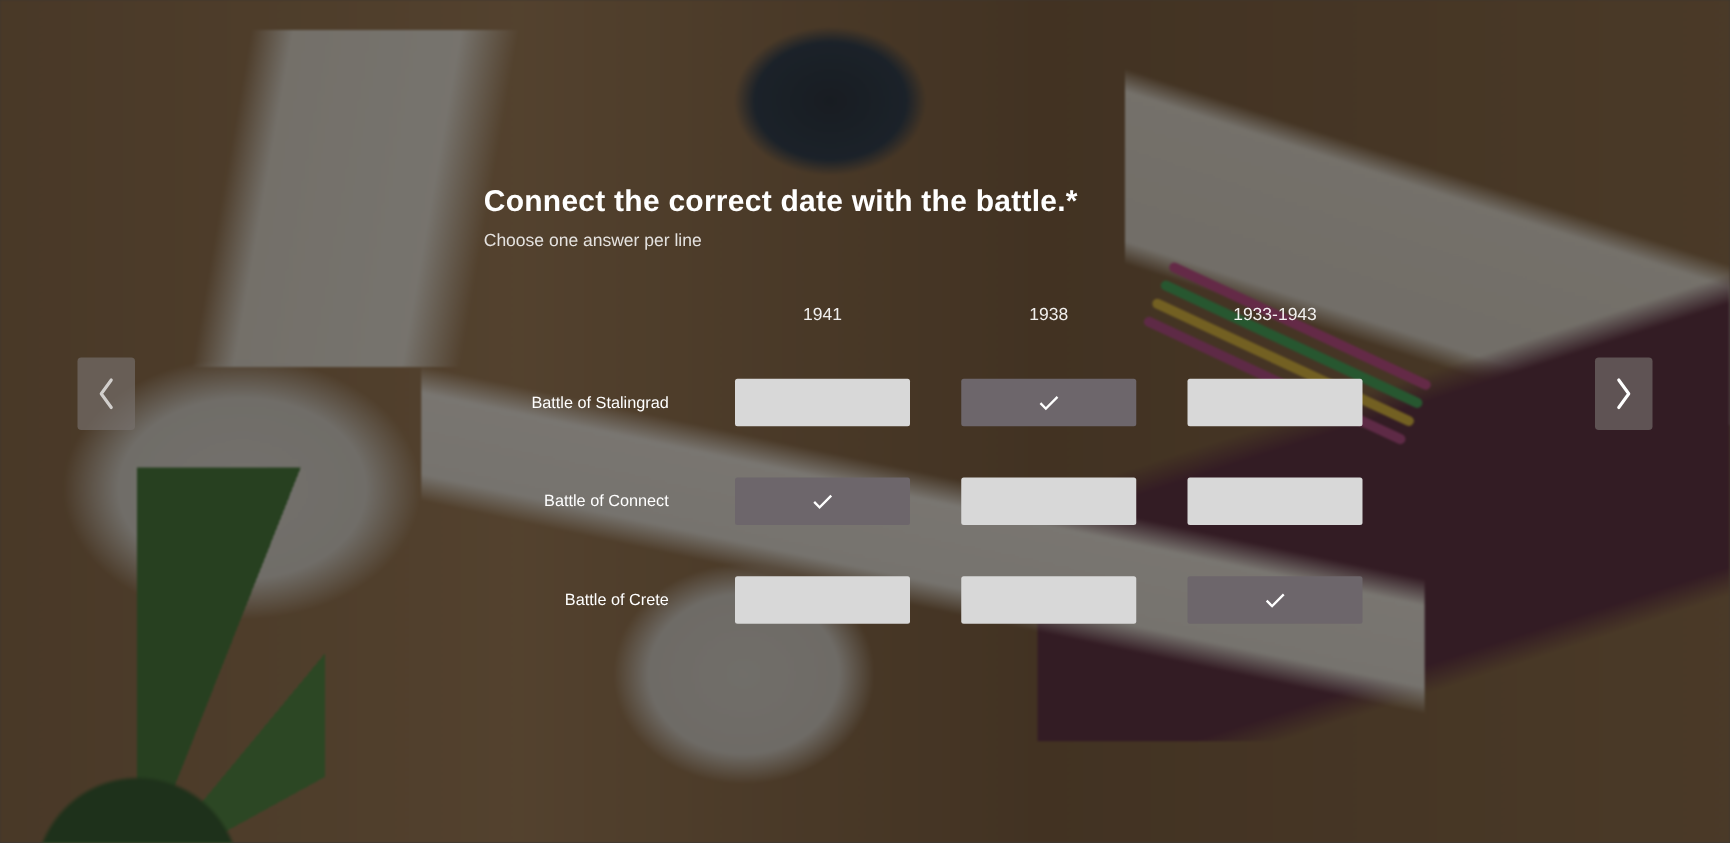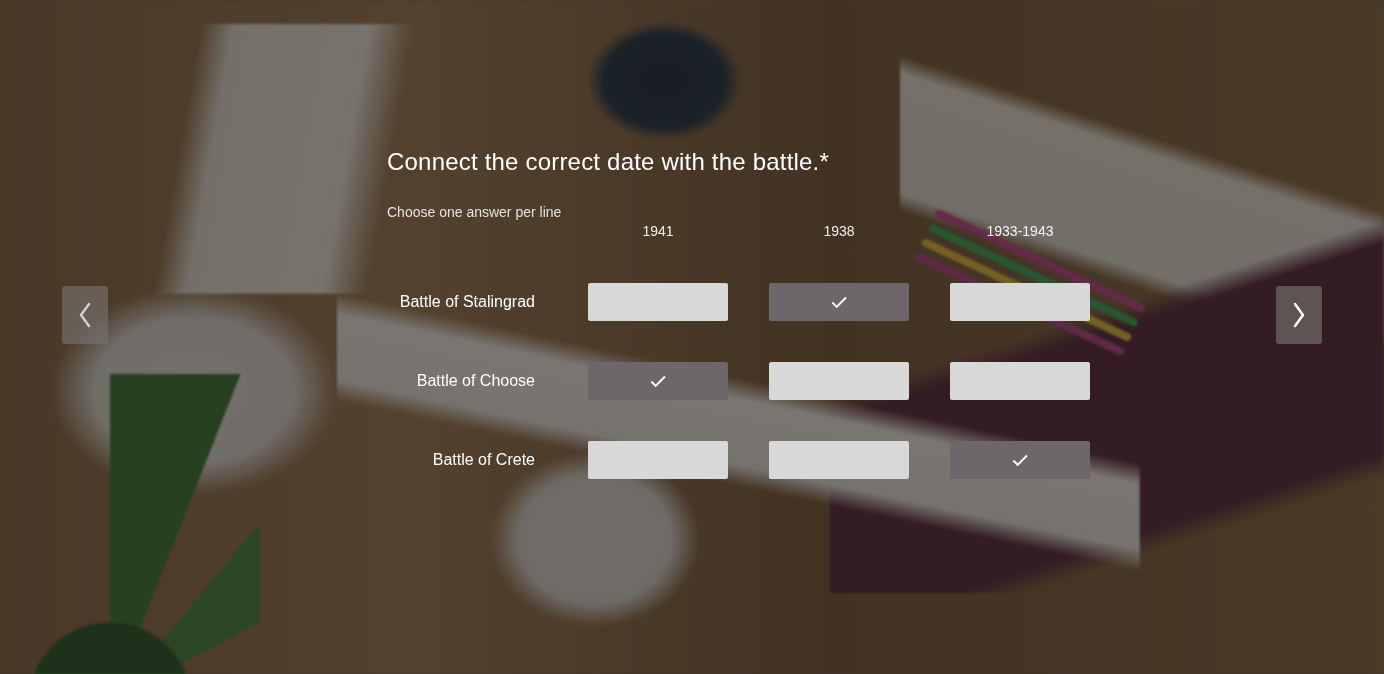--- a/index.html
+++ b/index.html
@@ -66,48 +66,49 @@
     position:absolute; inset:0;
     display:flex; align-items:flex-start; justify-content:center;
     padding-top:148px;
   }
   .quiz{
     width: 610px;
     color:#fff;
   }
   .q-title{
     font-size:24px;
-    font-weight:400;
+    font-weight:700;
     letter-spacing:0.2px;
-    margin-bottom:28px;
+    margin-bottom:8px;
   }
   .q-sub{
     font-size:14px;
     color:rgba(255,255,255,0.85);
+    margin-bottom:40px;
   }
 
   .grid{
     display:grid;
     grid-template-columns: 160px repeat(3, 140px);
     column-gap:10px;
     row-gap:18px;
     align-items:center;
     gap:41px;
   }
   .col-head{
     text-align:center;
     font-size:14px;
     color:rgba(255,255,255,0.92);
     height:22px;
     line-height:22px;
   }
   .row-head{
     text-align:right;
     padding-right:12px;
-    font-size:16px;
+    font-size:13px;
     line-height:1.25;
     color:#fff;
   }
   .cell{
     height:38px;
     border-radius:2px;
     display:flex; align-items:center; justify-content:center;
     cursor:pointer;
     user-select:none;
   }
@@ -167,21 +168,21 @@
 
       <div class="row-head">Battle of Stalingrad</div>
       <div class="cell off"></div>
       <div class="cell on">
           <svg viewBox="0 0 24 24">
             <path d="M9.2 16.2 4.8 11.8l-1.6 1.6 6 6 12-12-1.6-1.6z"></path>
           </svg>
         </div>
       <div class="cell off"></div>
 
-      <div class="row-head">Battle of Choose</div>
+      <div class="row-head">Battle of Connect</div>
       <div class="cell on">
           <svg viewBox="0 0 24 24">
             <path d="M9.2 16.2 4.8 11.8l-1.6 1.6 6 6 12-12-1.6-1.6z"></path>
           </svg>
         </div>
       <div class="cell off"></div>
       <div class="cell off"></div>
 
       <div class="row-head">Battle of Crete</div>
       <div class="cell off"></div>

